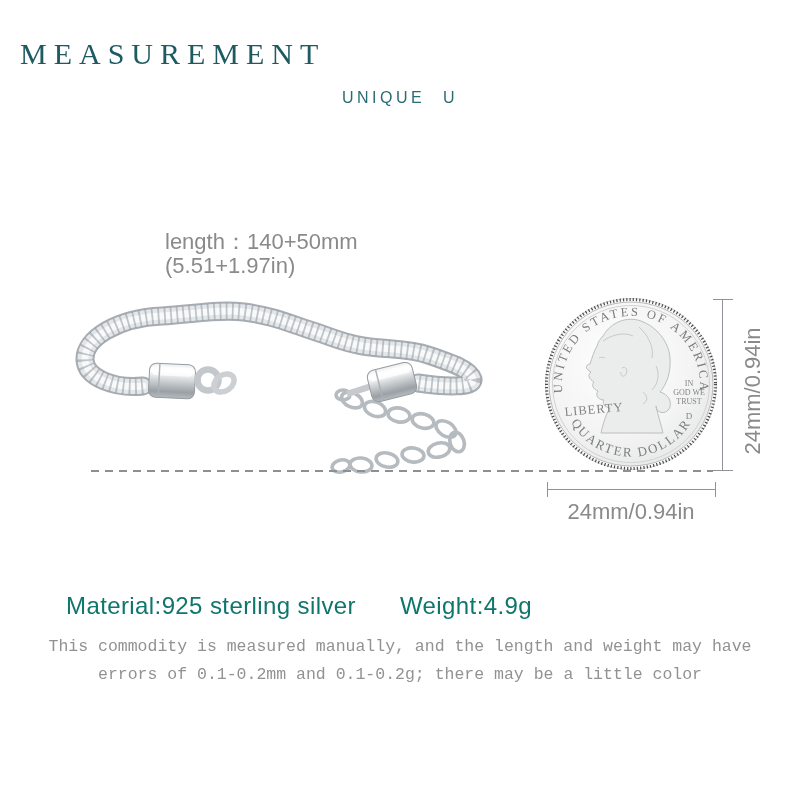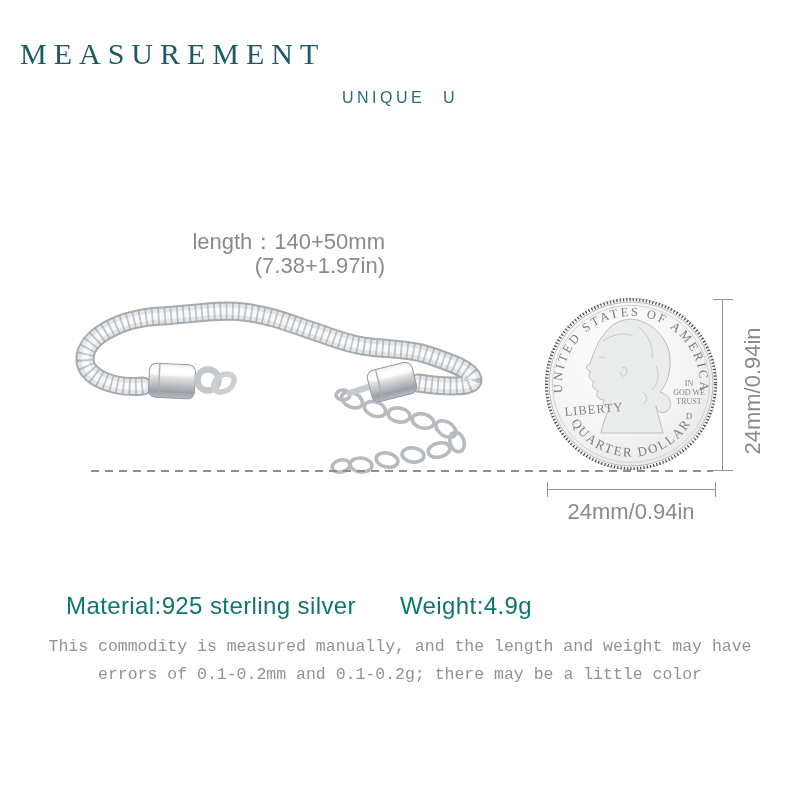--- a/index.html
+++ b/index.html
@@ -3,21 +3,21 @@
 <meta charset="utf-8">
 <style>
   html,body{margin:0;padding:0;background:#fff;}
   .canvas{position:relative;width:800px;height:800px;background:#ffffff;overflow:hidden;
           font-family:"Liberation Sans",sans-serif;}
   .title{position:absolute;top:37px;left:0;right:0;
          font-family:"Liberation Serif",serif;font-size:30px;letter-spacing:7px;
          color:#1e5a62;font-weight:400;margin-left:20px;}
   .subtitle{position:absolute;top:89px;left:0;right:0;text-align:center;
          font-size:16px;letter-spacing:3.5px;word-spacing:10px;color:#2b6c74;}
-  .len-block{position:absolute;left:165px;top:230px;width:220px;text-align:right;
+  .len-block{position:absolute;left:165px;top:230px;width:220px;text-align:left;
          color:#8a8a8a;font-size:22px;line-height:24px;}
   .bracelet-svg{position:absolute;left:60px;top:290px;}
   .coin-svg{position:absolute;left:543px;top:296px;}
   .vline{position:absolute;left:722px;top:300px;height:171px;border-left:1.5px solid #8f9398;}
   .vcap-top{position:absolute;left:713px;top:299px;width:20px;border-top:1.5px solid #8f9398;}
   .vcap-bot{position:absolute;left:713px;top:469.5px;width:20px;border-top:1.5px solid #8f9398;}
   .vlabel{position:absolute;left:683px;top:378px;width:140px;text-align:center;
          font-size:22px;color:#8a8a8a;transform:rotate(-90deg);}
   .dashline{position:absolute;left:91px;top:470px;width:622px;height:1.5px;
          background:repeating-linear-gradient(90deg,#8c9095 0 8px,transparent 8px 14px);}
@@ -39,21 +39,21 @@
 </head>
 <body>
 
 <div class="canvas">
 
   <div class="title">MEASUREMENT</div>
   <div class="subtitle">UNIQUE U</div>
 
   <div class="len-block">
     <div>length：140+50mm</div>
-    <div>(7.38+1.97in)</div>
+    <div>(5.51+1.97in)</div>
   </div>
 
   <svg class="bracelet-svg" width="440" height="190" viewBox="0 0 440 190">
     <defs>
       <linearGradient id="barrel" x1="0" y1="0" x2="0" y2="1">
         <stop offset="0" stop-color="#eef0f1"></stop>
         <stop offset="0.22" stop-color="#ffffff"></stop>
         <stop offset="0.55" stop-color="#c6cacd"></stop>
         <stop offset="0.82" stop-color="#9aa0a6"></stop>
         <stop offset="1" stop-color="#b7bbbf"></stop>

